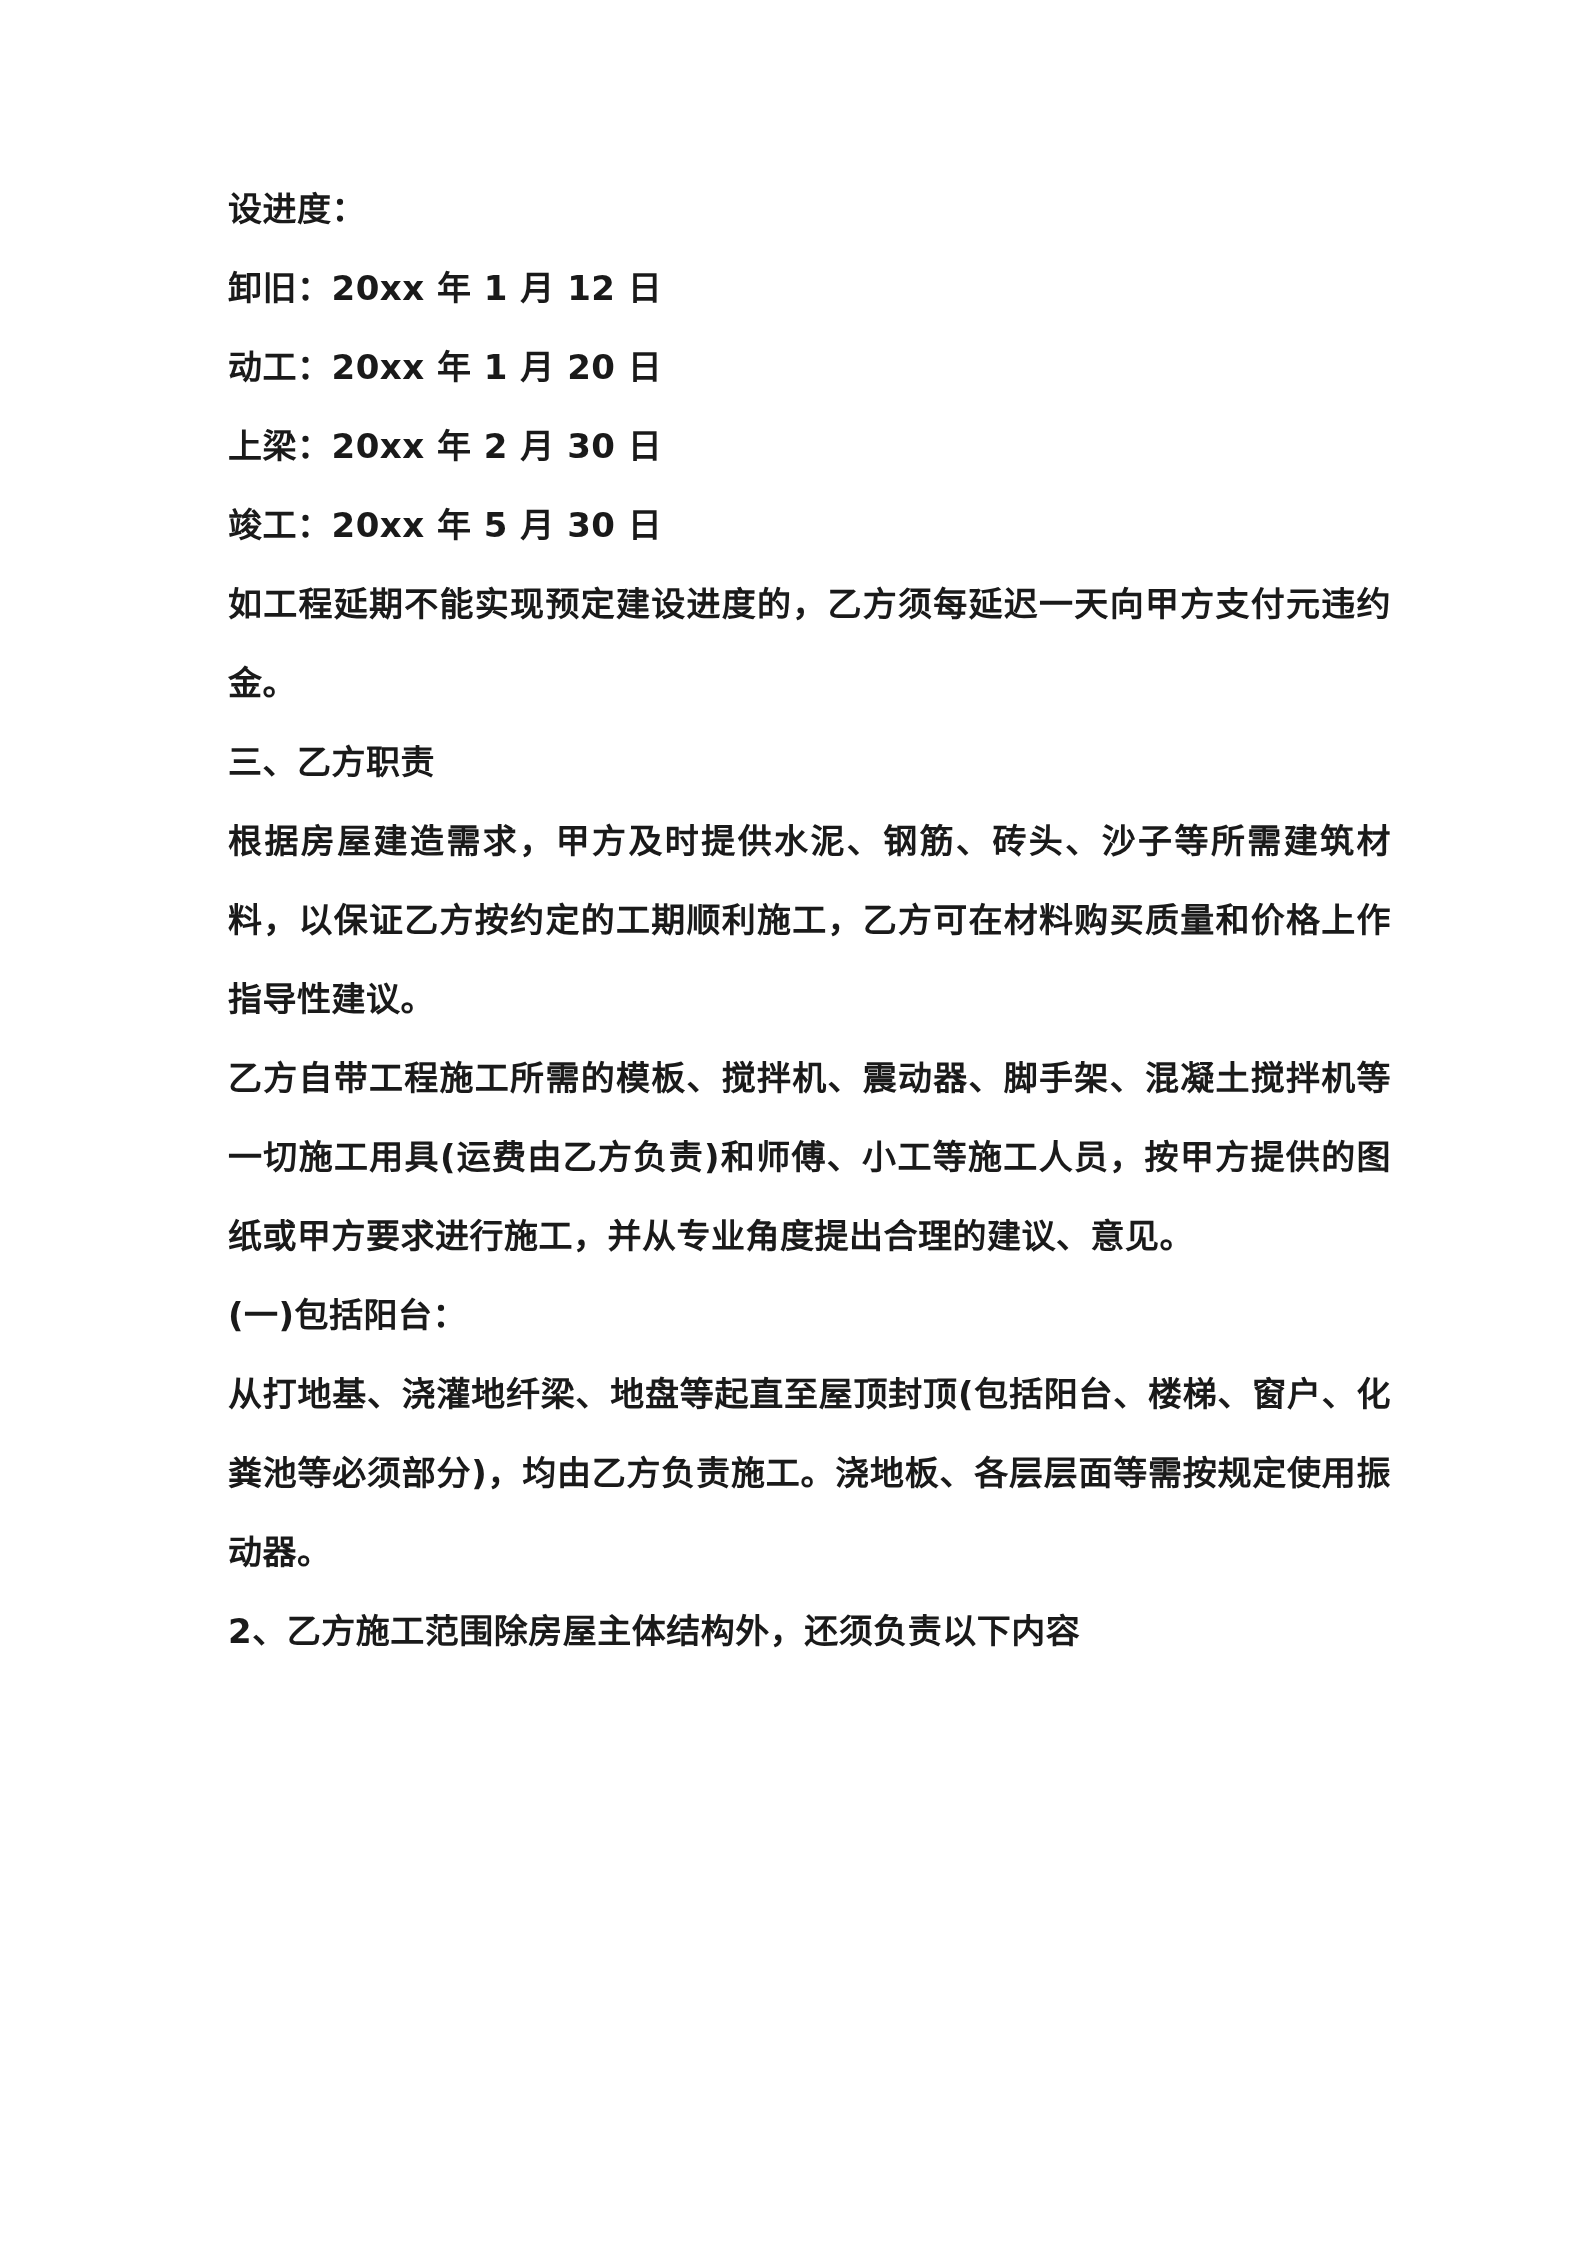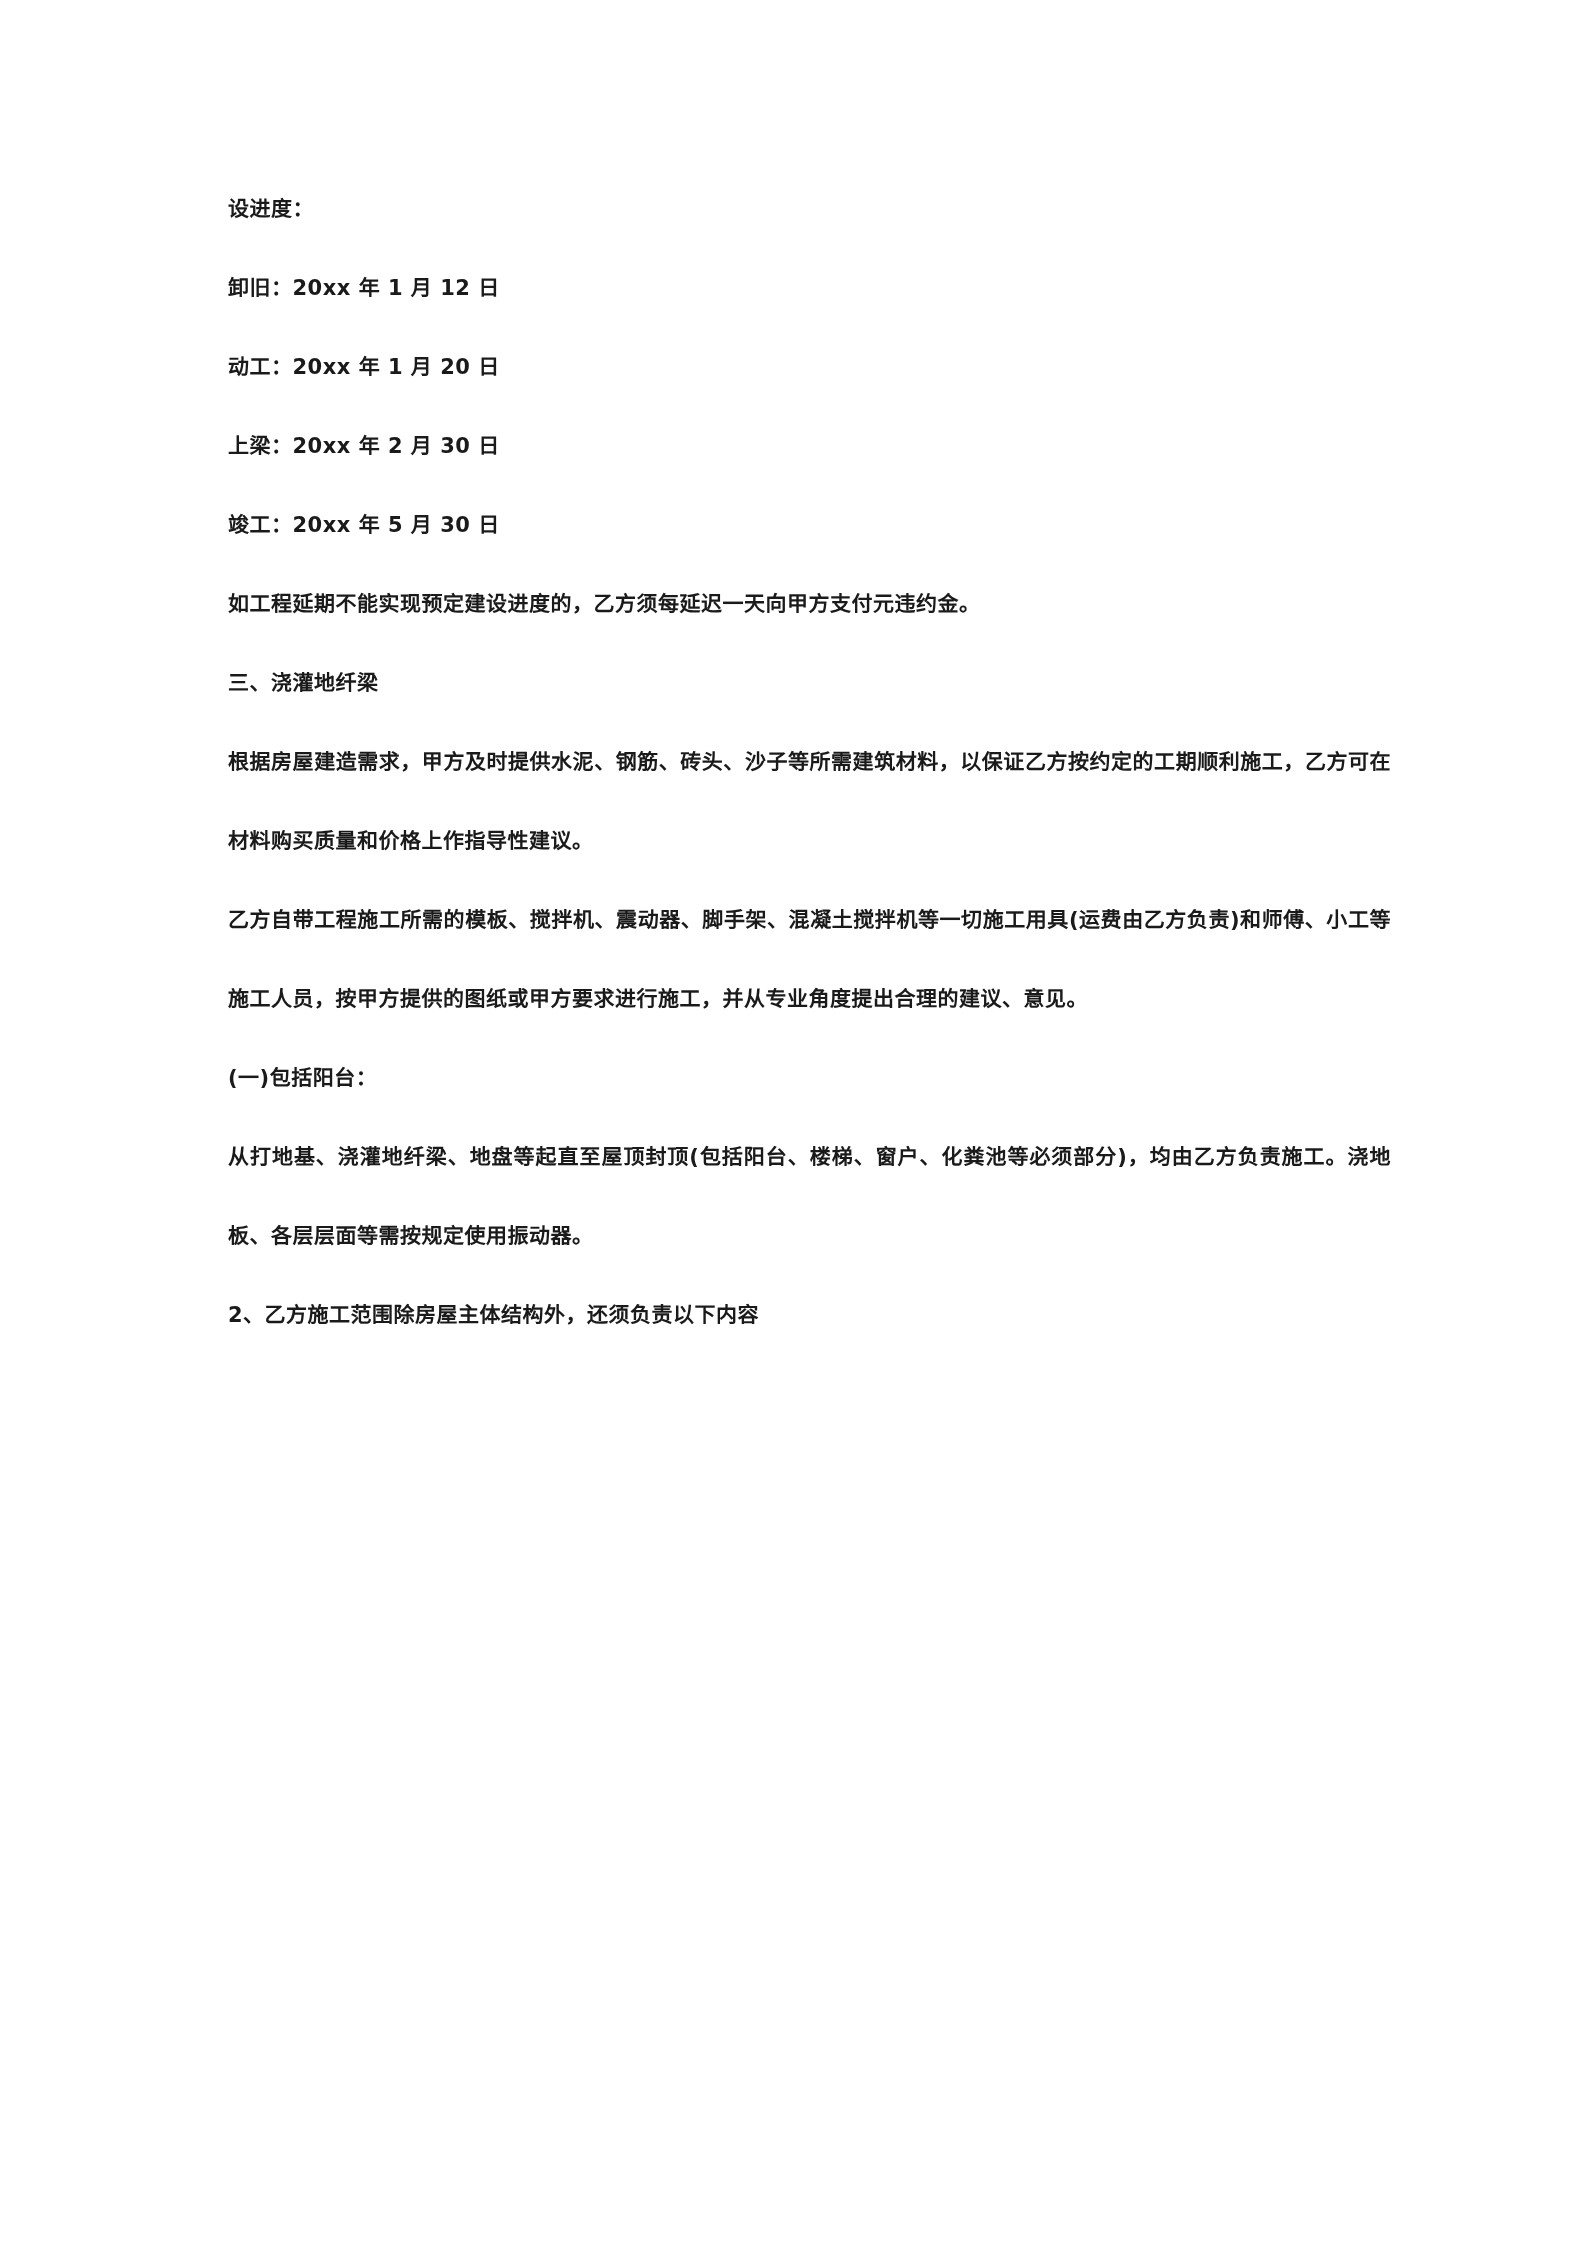--- a/index.html
+++ b/index.html
@@ -19,21 +19,21 @@
     height: 2244px;
     padding: 170px 195px 120px 228px;
     background: #ffffff;
   }
   .doc-body {
     display: block;
   }
   p.para {
     margin: 0 0 0 0;
     padding: 0;
-    font-size: 21px;
+    font-size: 34px;
     line-height: 79px;
     letter-spacing: 0.5px;
     text-align: justify;
     text-justify: inter-ideograph;
     font-weight: 600;
     color: #1a1a1a;
     white-space: pre-wrap;
   }
   
   .doc-body p {
@@ -44,20 +44,20 @@
 <body>
 
 <div class="page">
   <div class="doc-body">
     <p class="para">设进度：</p>
     <p class="para">卸旧：20xx 年 1 月 12 日</p>
     <p class="para">动工：20xx 年 1 月 20 日</p>
     <p class="para">上梁：20xx 年 2 月 30 日</p>
     <p class="para">竣工：20xx 年 5 月 30 日</p>
     <p class="para">如工程延期不能实现预定建设进度的，乙方须每延迟一天向甲方支付元违约金。</p>
-    <p class="para">三、浇灌地纤梁</p>
+    <p class="para">三、乙方职责</p>
     <p class="para">根据房屋建造需求，甲方及时提供水泥、钢筋、砖头、沙子等所需建筑材料，以保证乙方按约定的工期顺利施工，乙方可在材料购买质量和价格上作指导性建议。</p>
     <p class="para">乙方自带工程施工所需的模板、搅拌机、震动器、脚手架、混凝土搅拌机等一切施工用具(运费由乙方负责)和师傅、小工等施工人员，按甲方提供的图纸或甲方要求进行施工，并从专业角度提出合理的建议、意见。</p>
     <p class="para">(一)包括阳台：</p>
     <p class="para">从打地基、浇灌地纤梁、地盘等起直至屋顶封顶(包括阳台、楼梯、窗户、化粪池等必须部分)，均由乙方负责施工。浇地板、各层层面等需按规定使用振动器。</p>
     <p class="para">2、乙方施工范围除房屋主体结构外，还须负责以下内容</p>
   </div>
 </div>
 
 </body></html>

